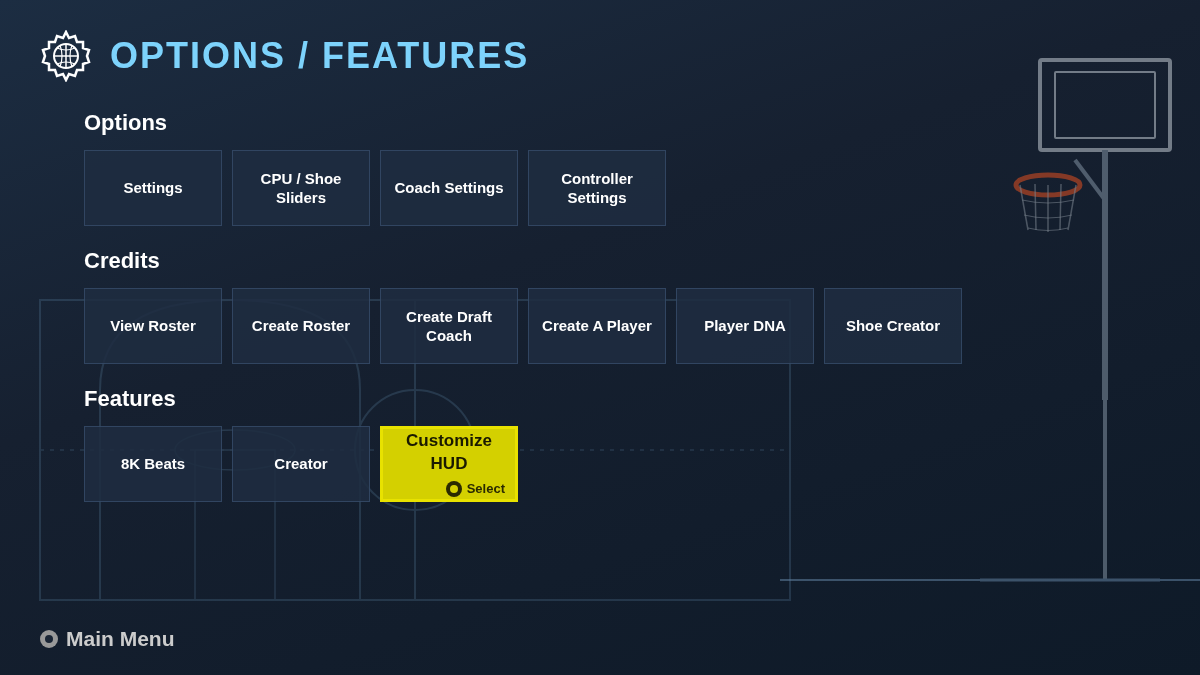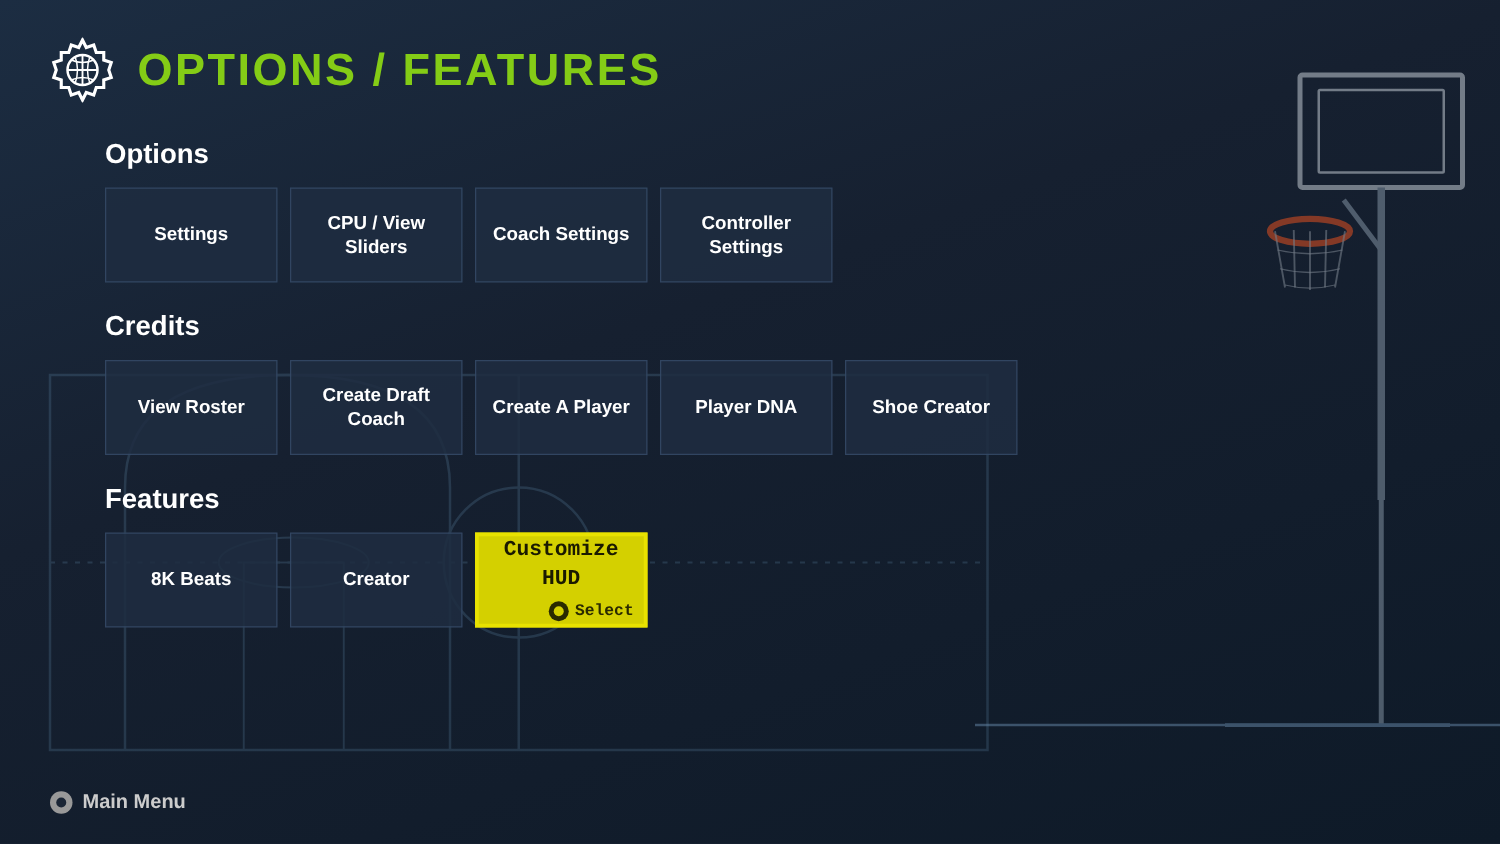--- a/index.html
+++ b/index.html
@@ -67,21 +67,21 @@
 
     .basketball-icon {
       width: 52px;
       height: 52px;
     }
 
     .title {
       font-size: 36px;
       font-weight: 900;
       letter-spacing: 2px;
-      color: #84cc16;
+      color: #7dd3fc;
       text-transform: uppercase;
     }
 
     
     .section-label {
       font-size: 22px;
       font-weight: 700;
       color: #ffffff;
       margin-bottom: 14px;
       margin-top: 4px;
@@ -121,21 +121,20 @@
       font-size: 17px;
       font-weight: 800;
       position: relative;
     }
 
     .selected-label {
       display: flex;
       flex-direction: column;
       align-items: flex-end;
       gap: 6px;
-      font-family: Liberation Mono, monospace;
     }
 
     .select-hint {
       display: flex;
       align-items: center;
       gap: 5px;
       font-size: 13px;
       font-weight: 600;
       color: #2a2a00;
       padding-left: 48px;
@@ -170,21 +169,21 @@
     }
 
     
     .footer {
       position: absolute;
       bottom: 24px;
       left: 40px;
       display: flex;
       align-items: center;
       gap: 8px;
-      font-size: 16px;
+      font-size: 21px;
       font-weight: 600;
       color: #ccc;
     }
 
     .footer-icon {
       width: 18px;
       height: 18px;
       background: #999;
       border-radius: 50%;
       display: inline-block;
@@ -273,30 +272,31 @@
         <path d="M 32 15 Q 28 26 32 37" fill="none" stroke="white" stroke-width="1.2"></path>
       </svg>
     </div>
     <h1 class="title">OPTIONS / FEATURES</h1>
   </div>
 
   <div class="section">
     <div class="section-label">Options</div>
     <div class="button-row">
       <button class="menu-btn">Settings</button>
-      <button class="menu-btn">CPU / View Sliders</button>
+      <button class="menu-btn">CPU / Shoe Sliders</button>
       <button class="menu-btn">Coach Settings</button>
       <button class="menu-btn">Controller Settings</button>
     </div>
   </div>
 
   <div class="section">
     <div class="section-label">Credits</div>
     <div class="button-row">
       <button class="menu-btn">View Roster</button>
+      <button class="menu-btn">Create Roster</button>
       <button class="menu-btn">Create Draft Coach</button>
       <button class="menu-btn">Create A Player</button>
       <button class="menu-btn">Player DNA</button>
       <button class="menu-btn">Shoe Creator</button>
     </div>
   </div>
 
   <div class="section">
     <div class="section-label">Features</div>
     <div class="button-row">

